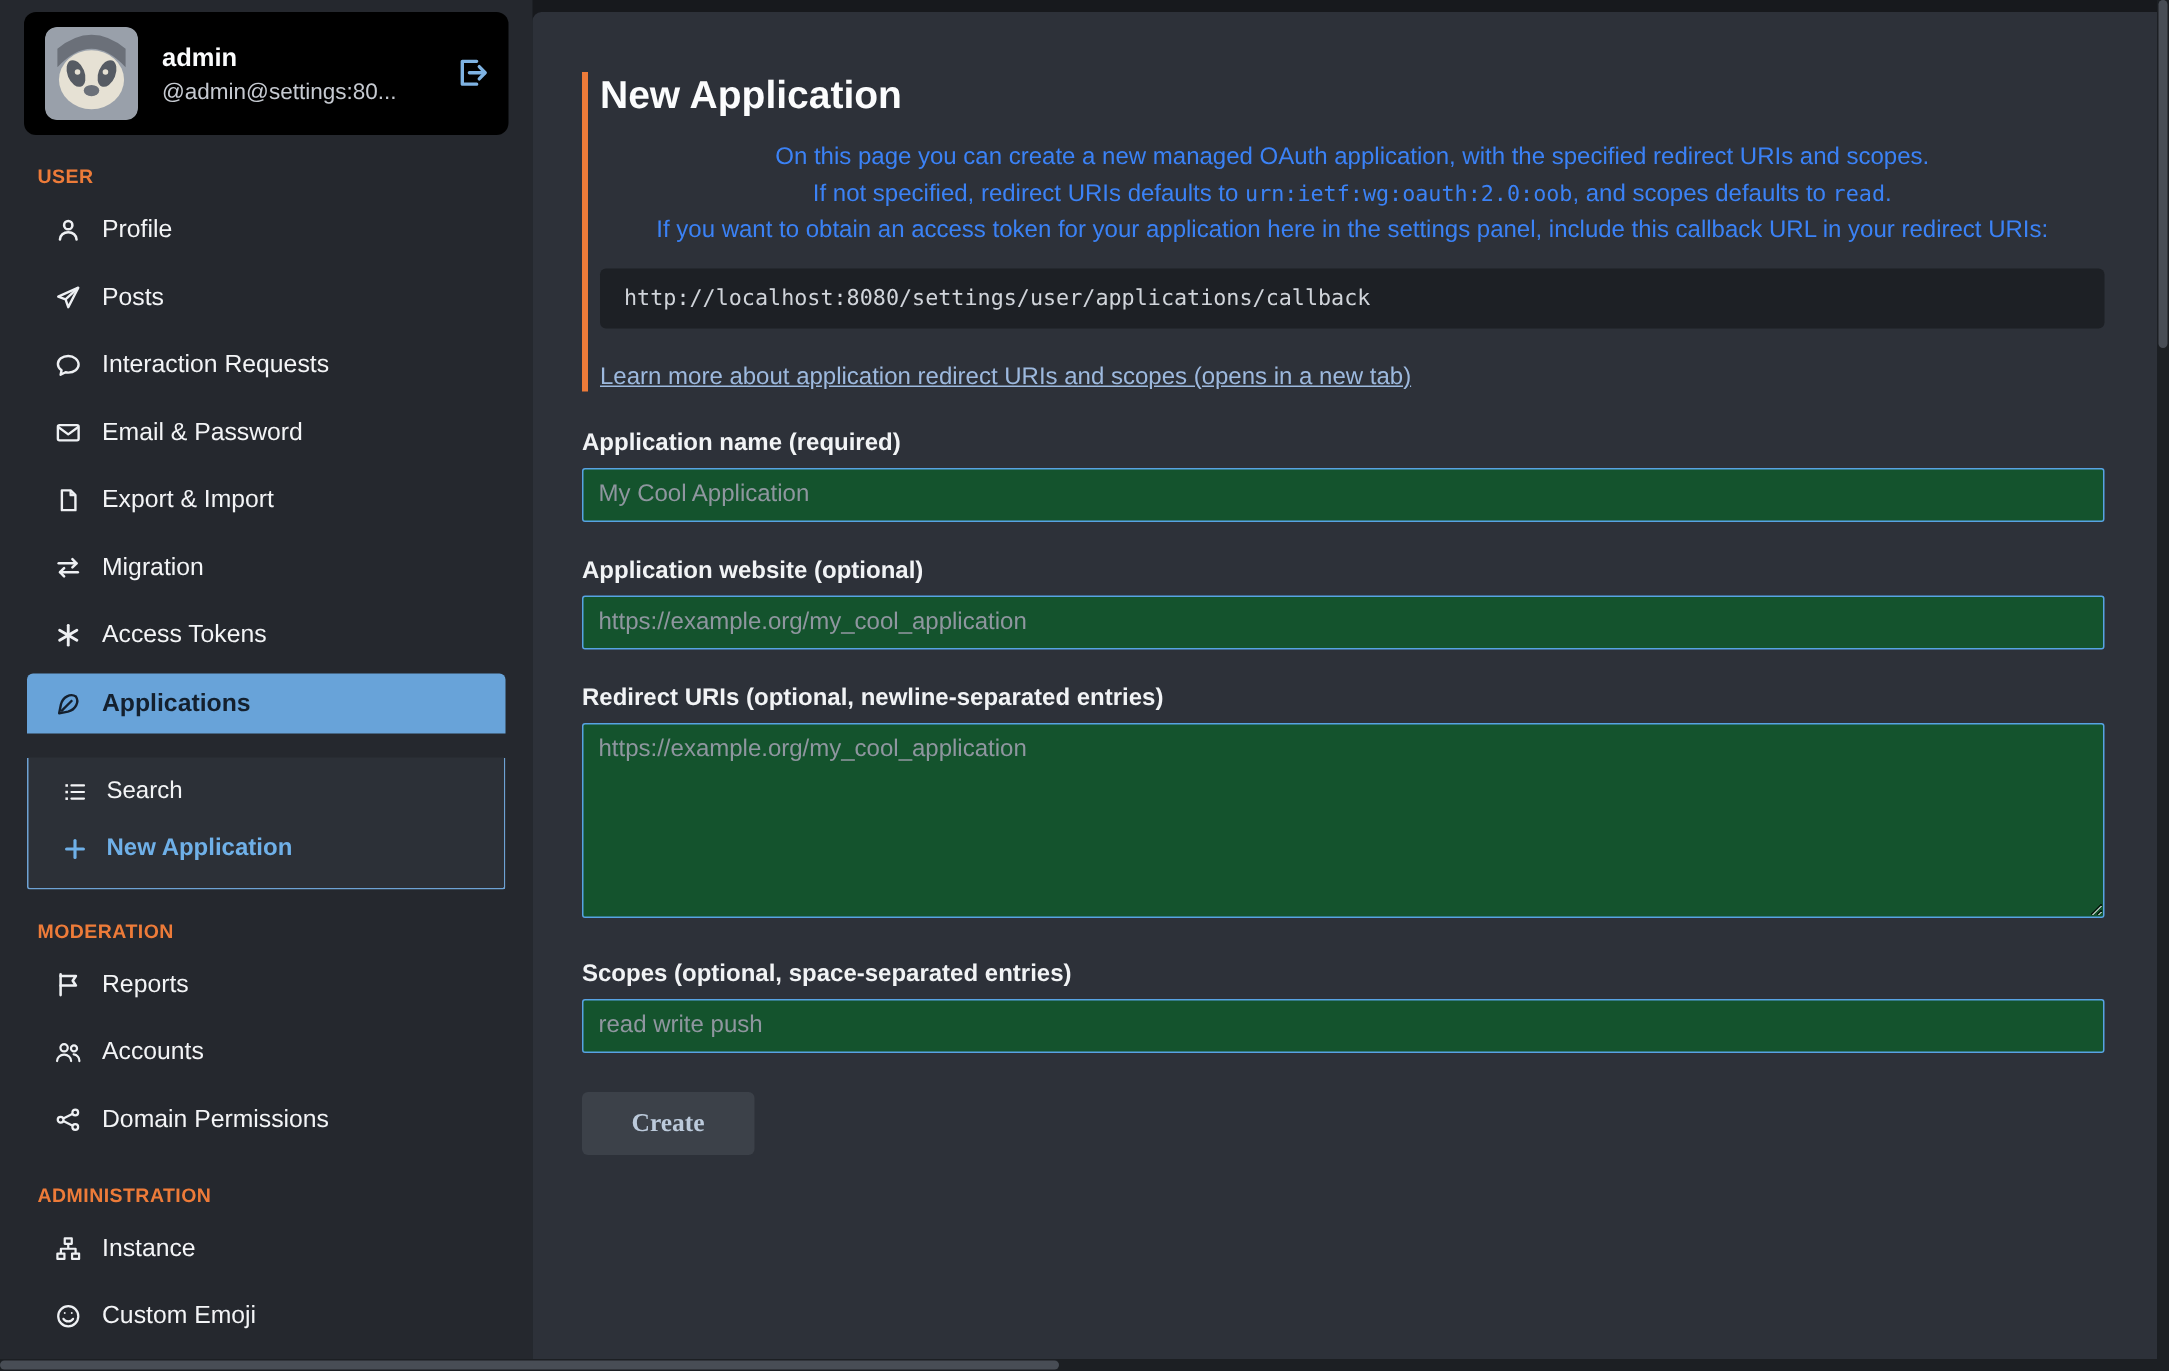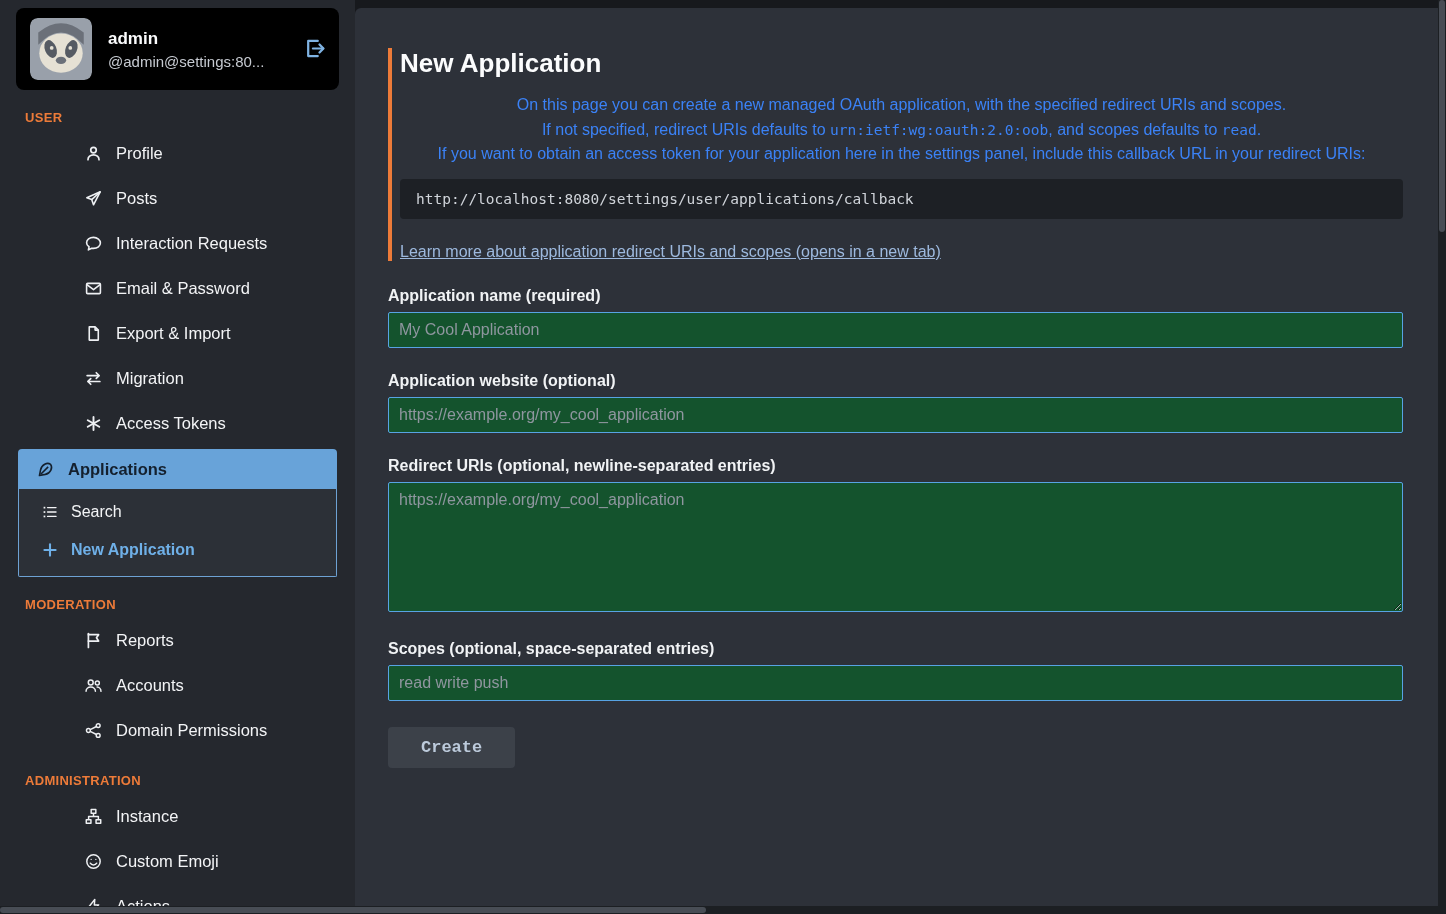--- a/index.html
+++ b/index.html
@@ -28,25 +28,25 @@
   .logout-button {
     position:absolute; right:14px; top:30px; background:none; border:none;
     color:#7fb3e3; cursor:pointer; padding:0;
   }
   .section-label {
     margin:20px 0 6px 25px; color:#ed7b39; font-weight:bold;
     font-size:13px; letter-spacing:.3px;
   }
   .nav-item {
     display:flex; align-items:center; gap:13px; height:45px;
-    padding-left:36px; font-size:16.5px; color:#f3f4f6; cursor:pointer;margin-left:48px;
+    padding-left:36px; font-size:16.5px; color:#f3f4f6; cursor:pointer;
   }
   .nav-item .icon { width:19px; display:flex; justify-content:center; align-items:center; color:#eef0f3; }
   .nav-item.active {
-    margin:3px 18px 0; height:40px; padding-left:18px;
+    margin:3px 18px 16px; height:40px; padding-left:18px;
     background:#68a3d9; color:#14202e; font-weight:bold;
     border-radius:4px 4px 0 0;
   }
   .nav-item.active .icon { color:#14202e; }
   .submenu {
     margin:0 18px; border:1px solid #6ea2d4; border-top:none;
     background:#2c3037; padding:4px 0 7px; border-radius:0 0 2px 2px;
   }
   .submenu-item {
     display:flex; align-items:center; gap:12px; height:38px;
@@ -78,21 +78,21 @@
   .text-input, .text-area {
     width:100%; background:#14532d; border:1px solid #57a3e3;
     border-radius:2px; padding:8px 10px; font-size:16px; color:#e6e8ec;
     font-family:"Liberation Sans", sans-serif;
   }
   .text-area { height:130px; resize:vertical; }
   ::placeholder { color:#8f969f; opacity:1; }
   .create-button {
     margin-top:2px; background:#3c4149; color:#bccadb; border:none;
     border-radius:4px; padding:11px 33px; font-size:17px; font-weight:bold;
-    font-family:Liberation Mono, monospace; cursor:pointer;
+    font-family:Liberation Serif, serif; cursor:pointer;
   }
   
   .vscroll { position:absolute; right:0; top:0; width:8px; height:914px; background:#1c1f23; z-index:5; }
   .vscroll-thumb { position:absolute; top:0; left:1px; width:6px; height:232px; background:#484d55; border-radius:3px; }
   .hscroll { position:absolute; left:0; bottom:0; height:8px; width:1446px; background:#1c1f23; z-index:5; }
   .hscroll-thumb { position:absolute; left:0; top:1px; height:6px; width:706px; background:#484d55; border-radius:3px; }
   svg { display:block; }
 </style>
 </head>
 <body>

